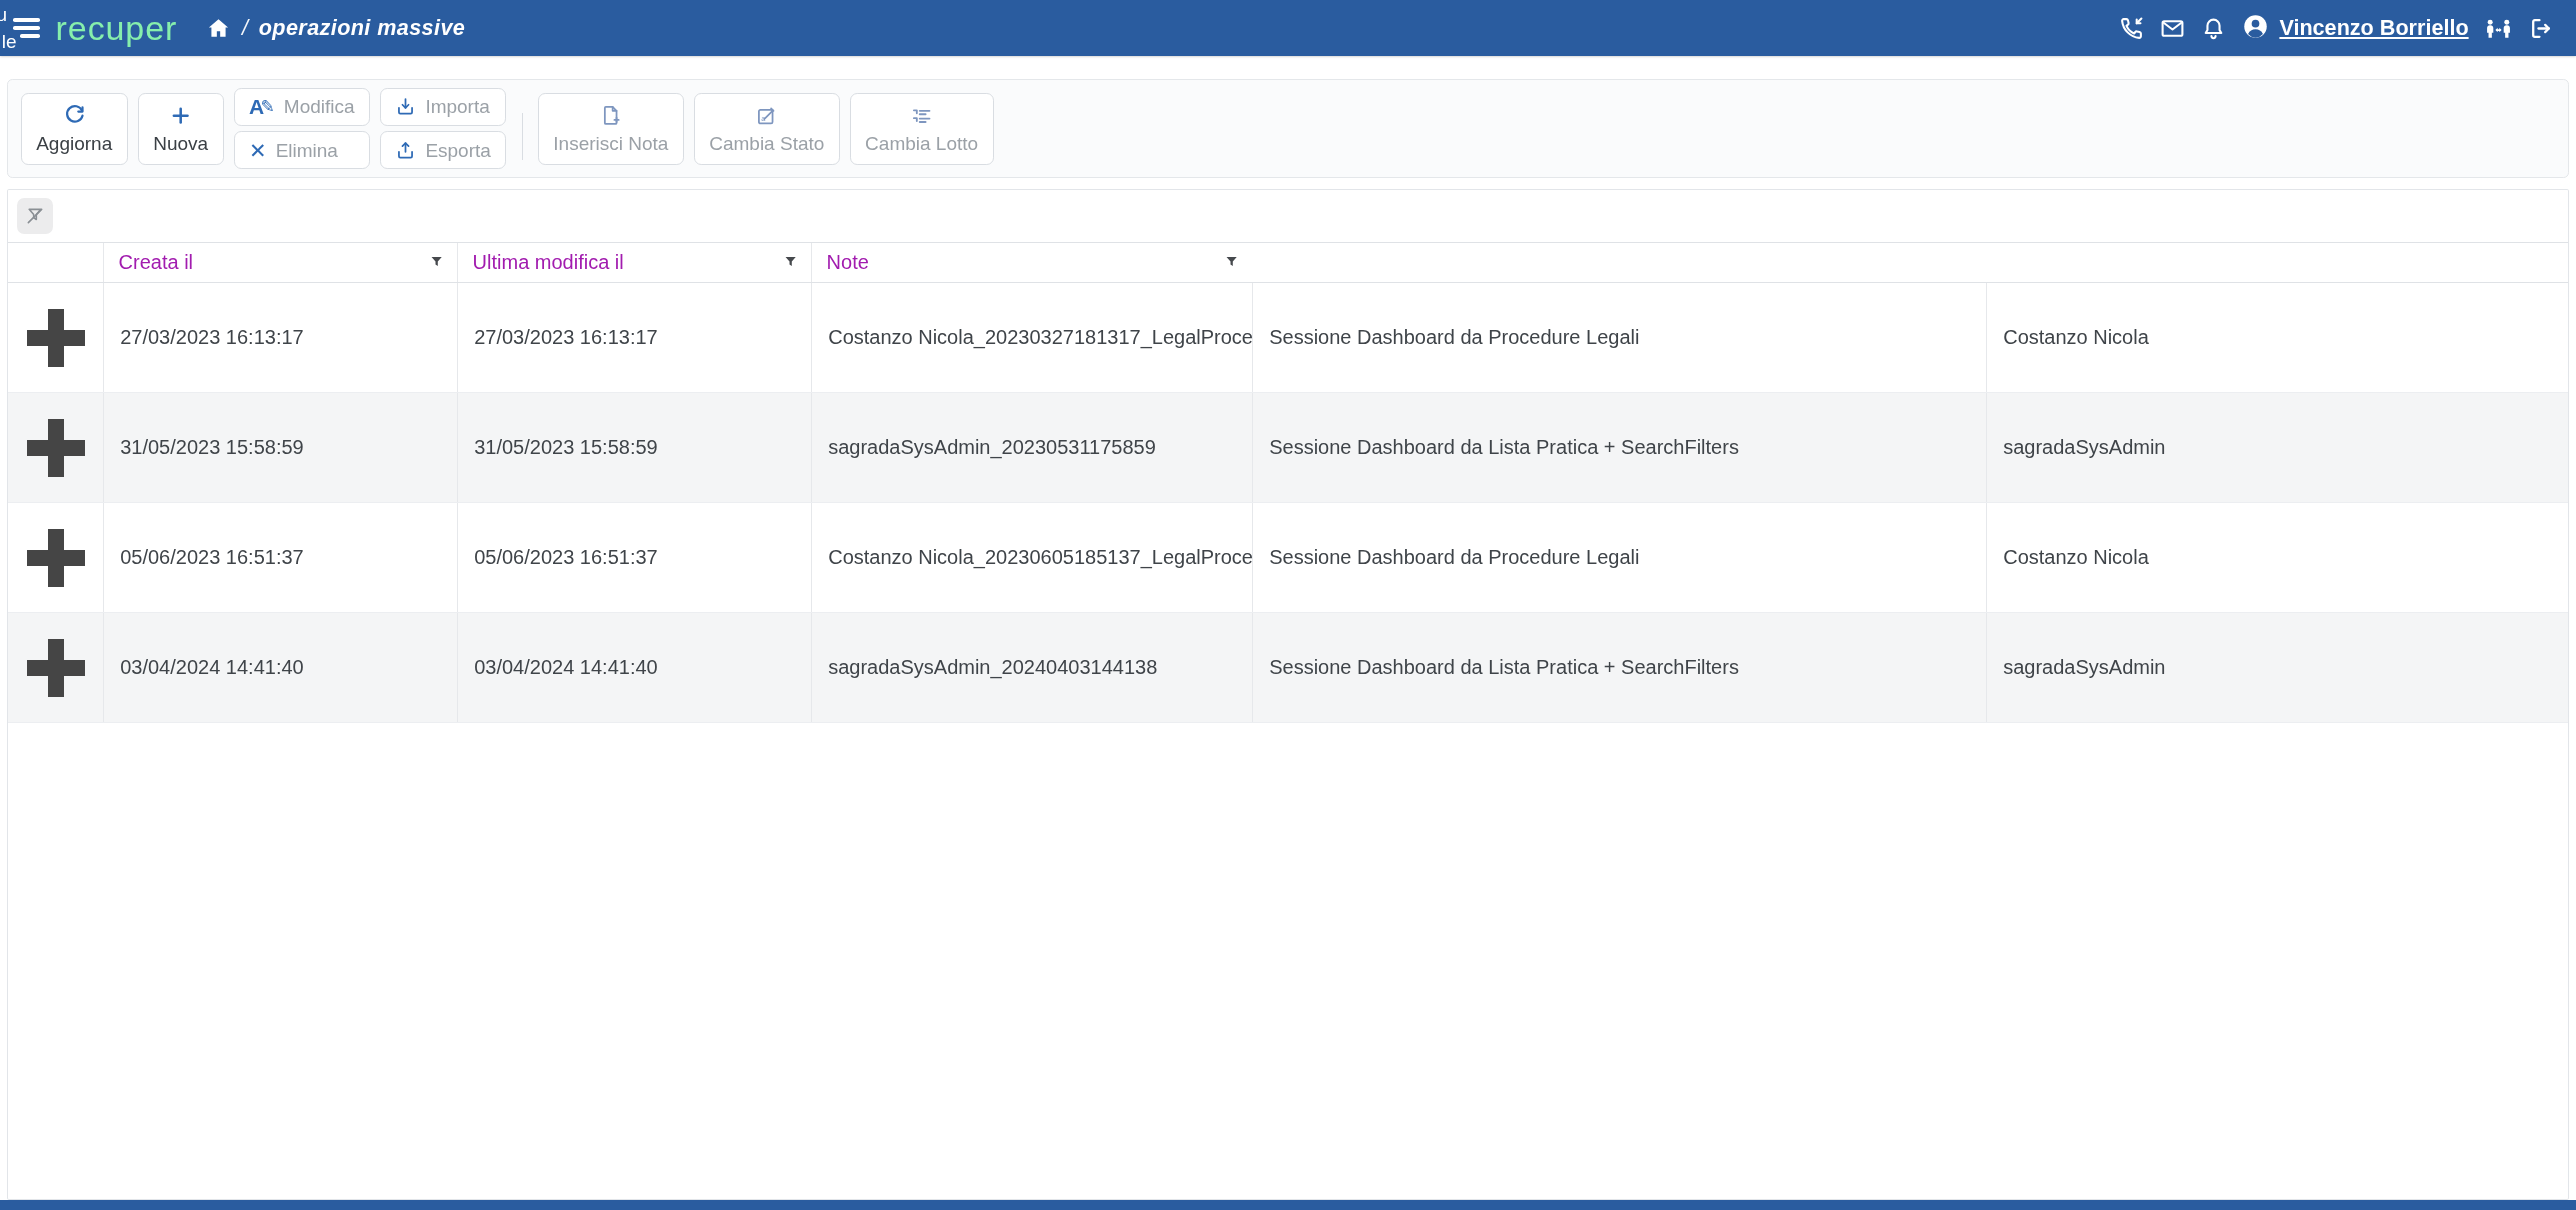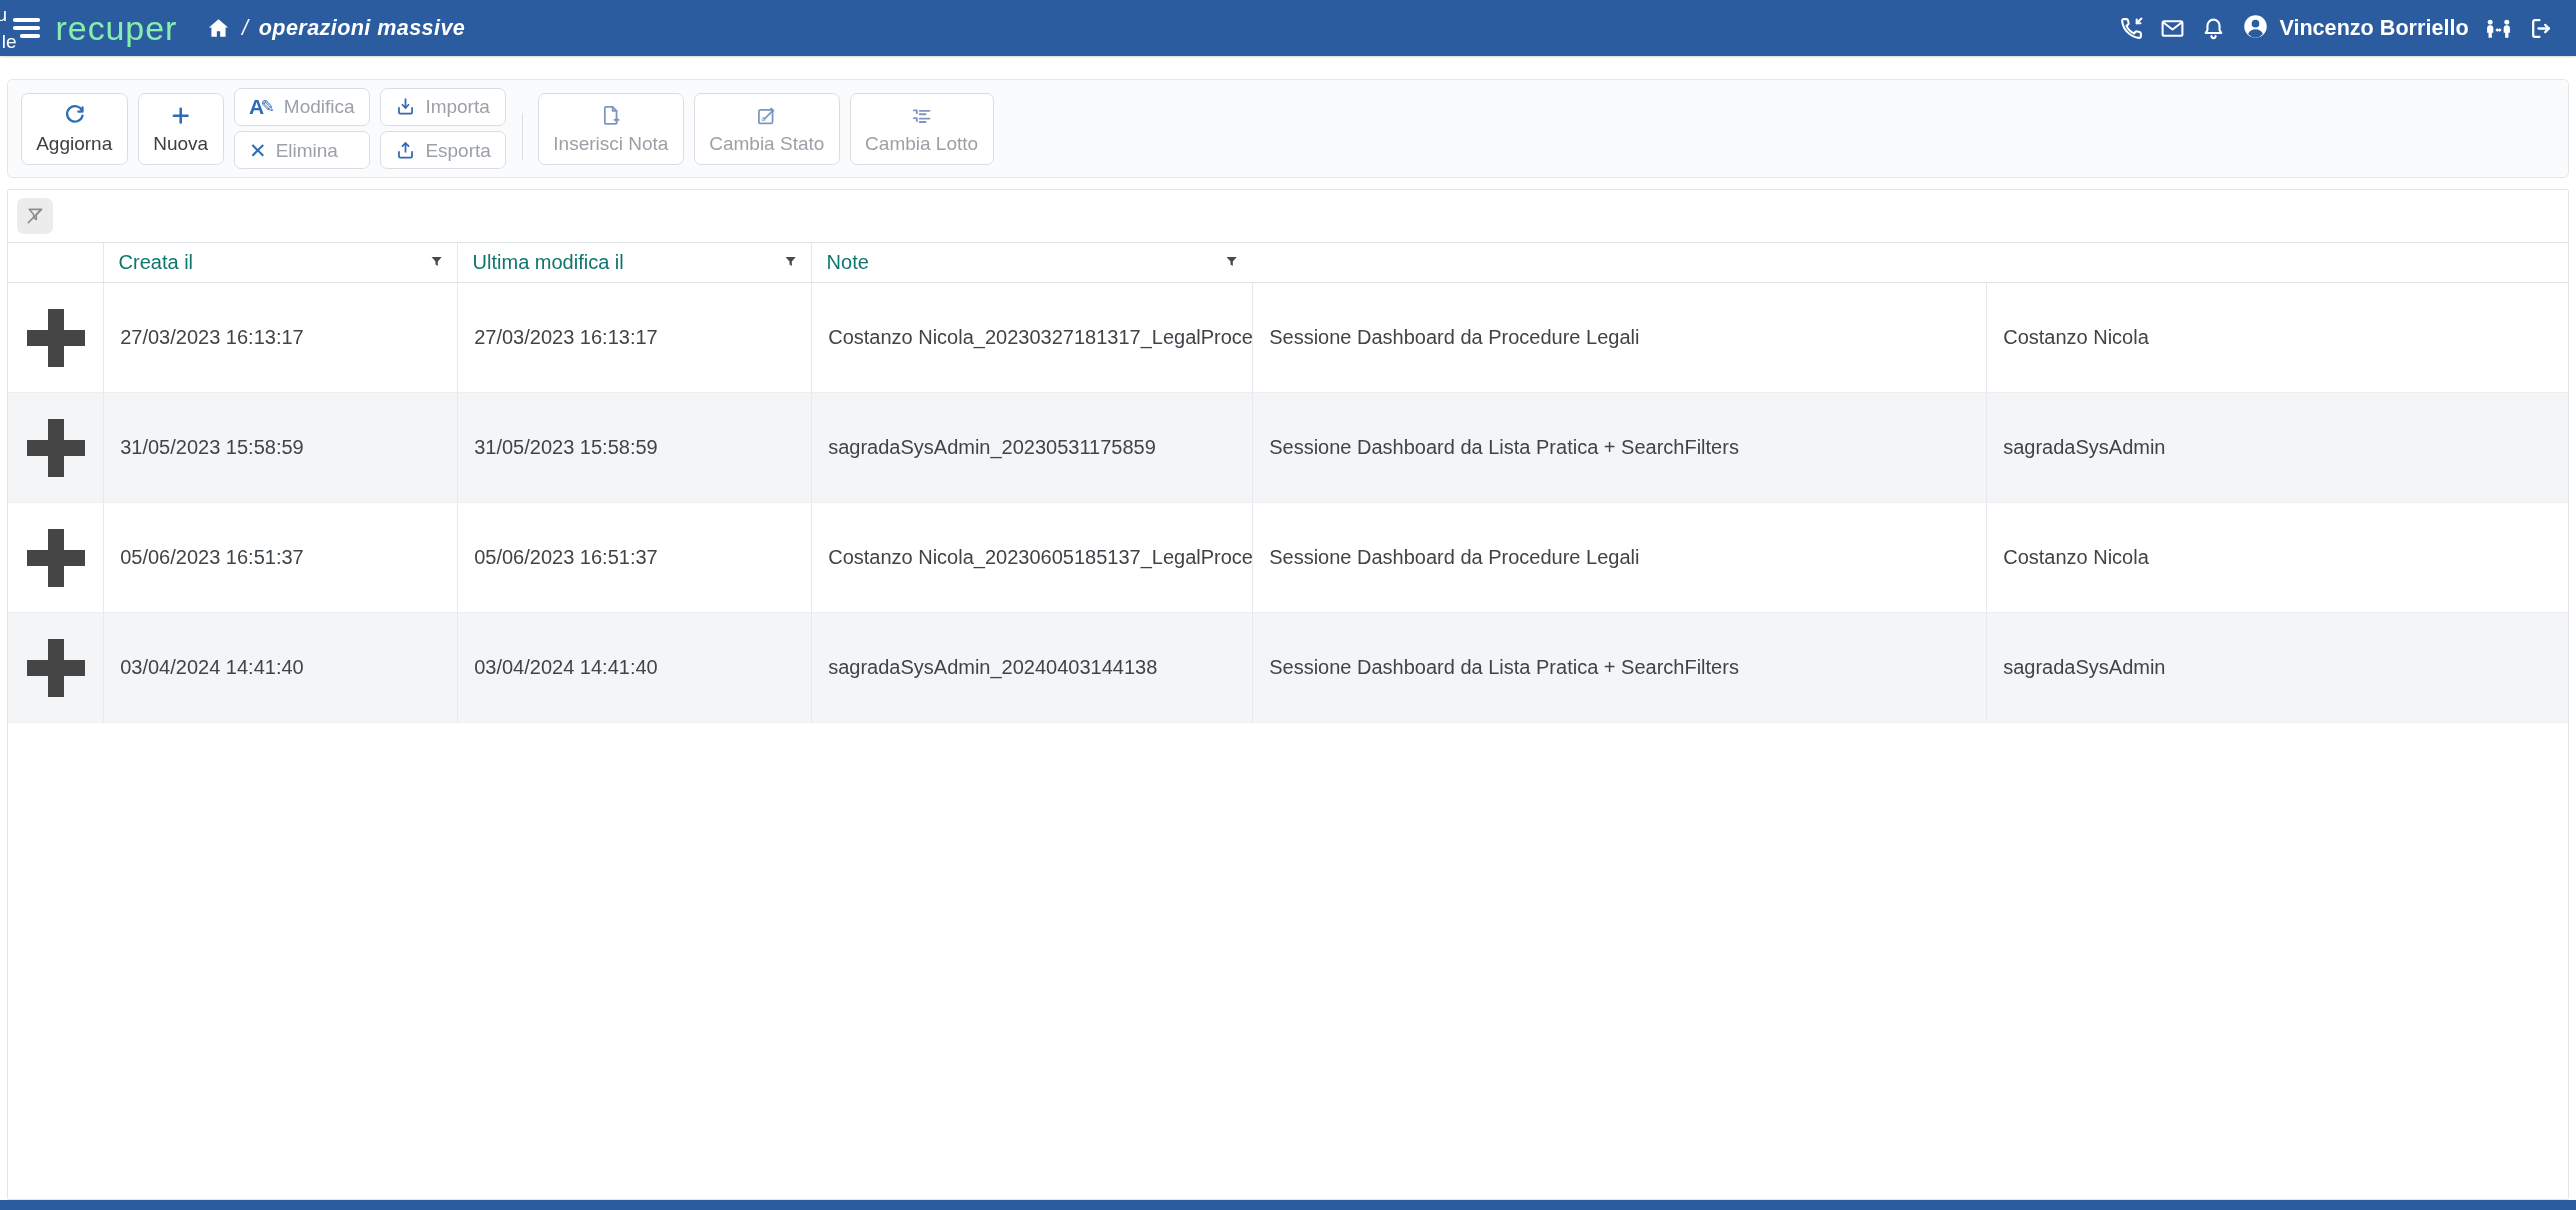--- a/index.html
+++ b/index.html
@@ -40,21 +40,21 @@
   }
   .hamburger .bar{height:3.6px;border-radius:1.8px;background:#fff;width:100%;}
   .hamburger .bar.short{width:72%;align-self:flex-end;}
   .brand{
     margin-left:16px;font-size:34px;letter-spacing:0.9px;font-weight:400;
     color:#86efac;line-height:1;cursor:pointer;
   }
   .crumb-home{margin-left:29px;display:flex;align-items:center;cursor:pointer;}
   .crumb-sep{margin:0 10.8px;font-style:italic;font-size:21.6px;opacity:.95;}
   .crumb{font-style:italic;font-weight:700;font-size:21.6px;letter-spacing:0.4px;}
-  .hdr-right{margin-left:auto;display:flex;align-items:center;gap:16px;}
+  .hdr-right{margin-left:auto;display:flex;align-items:center;gap:16px;text-decoration:underline;}
   .hdr-icon-btn{background:none;border:none;padding:0;cursor:pointer;display:flex;align-items:center;}
   .hdr-icon-btn svg{display:block;}
   .user-chip{display:flex;align-items:center;gap:10.8px;cursor:pointer;}
   .user-name{font-size:21.6px;font-weight:600;color:#fff;white-space:nowrap;}
   
   .toolbar-panel{
     position:absolute;left:7.2px;right:7.2px;top:79px;height:99px;
     background:#fafbfc;border:0.9px solid #e4e7ea;border-radius:5.4px;
     display:flex;align-items:center;padding:0 12.6px;gap:10px;
   }
@@ -84,21 +84,21 @@
     width:36px;height:36px;background:#ececed;border:none;border-radius:7.2px;
     display:flex;align-items:center;justify-content:center;cursor:pointer;
   }
   .tgrid{display:grid;grid-template-columns:95px 354px 354px 441px 734px 1fr;}
   .thead{
     height:41px;border-top:0.9px solid #dfe2e6;border-bottom:0.9px solid #dfe2e6;
     align-items:stretch;background:#fff;
   }
   .th{
     display:flex;align-items:center;justify-content:space-between;
-    padding:0 12.6px 0 14.4px;font-size:20px;font-weight:500;color:#0f766e;
+    padding:0 12.6px 0 14.4px;font-size:20px;font-weight:500;color:#a21caf;
     border-left:0.9px solid #e6e8eb;
   }
   .th:first-child{border-left:none;}
   .funnel-btn{background:none;border:none;padding:0;cursor:pointer;display:flex;align-items:center;}
   .trow{height:110px;cursor:pointer;}
   .trow:nth-child(even){background:var(--c-stripe);}
   .trow{border-bottom:0.9px solid #eceef1;}
   .td{
     display:flex;align-items:center;padding:0 16px;font-size:20px;
     color:var(--c-cell_text);border-left:0.9px solid #e6e8eb;overflow:hidden;

